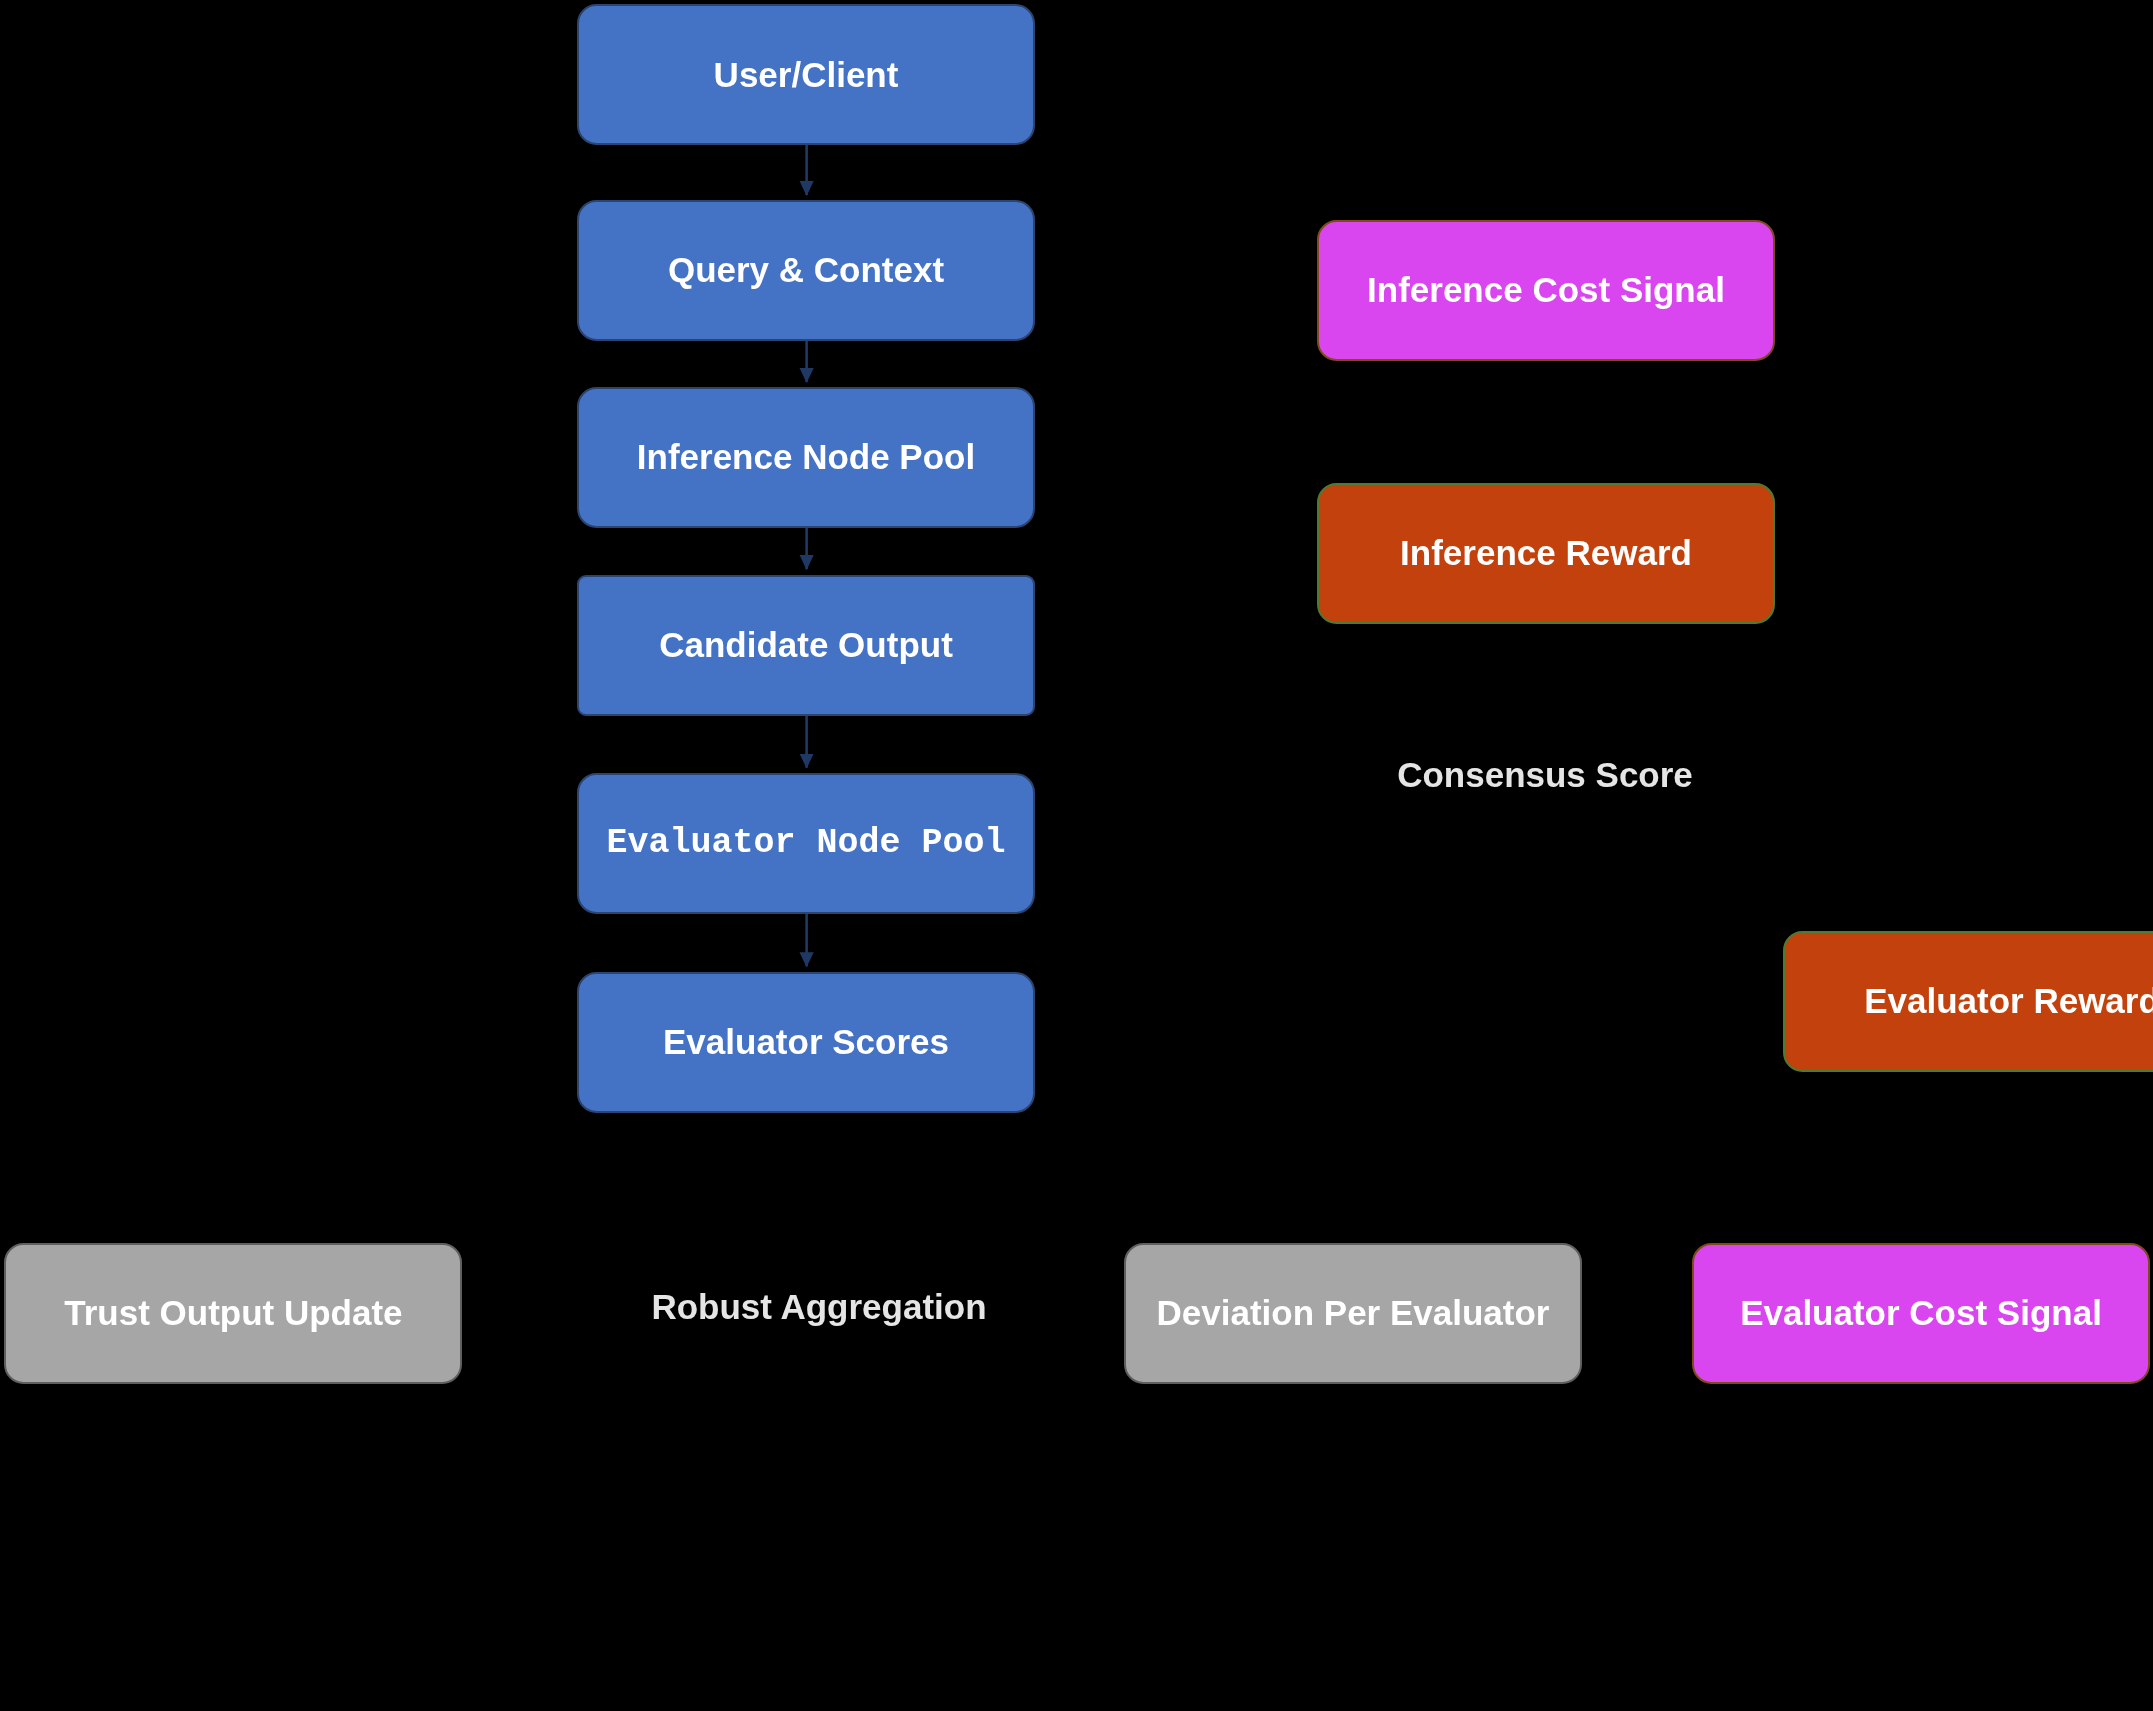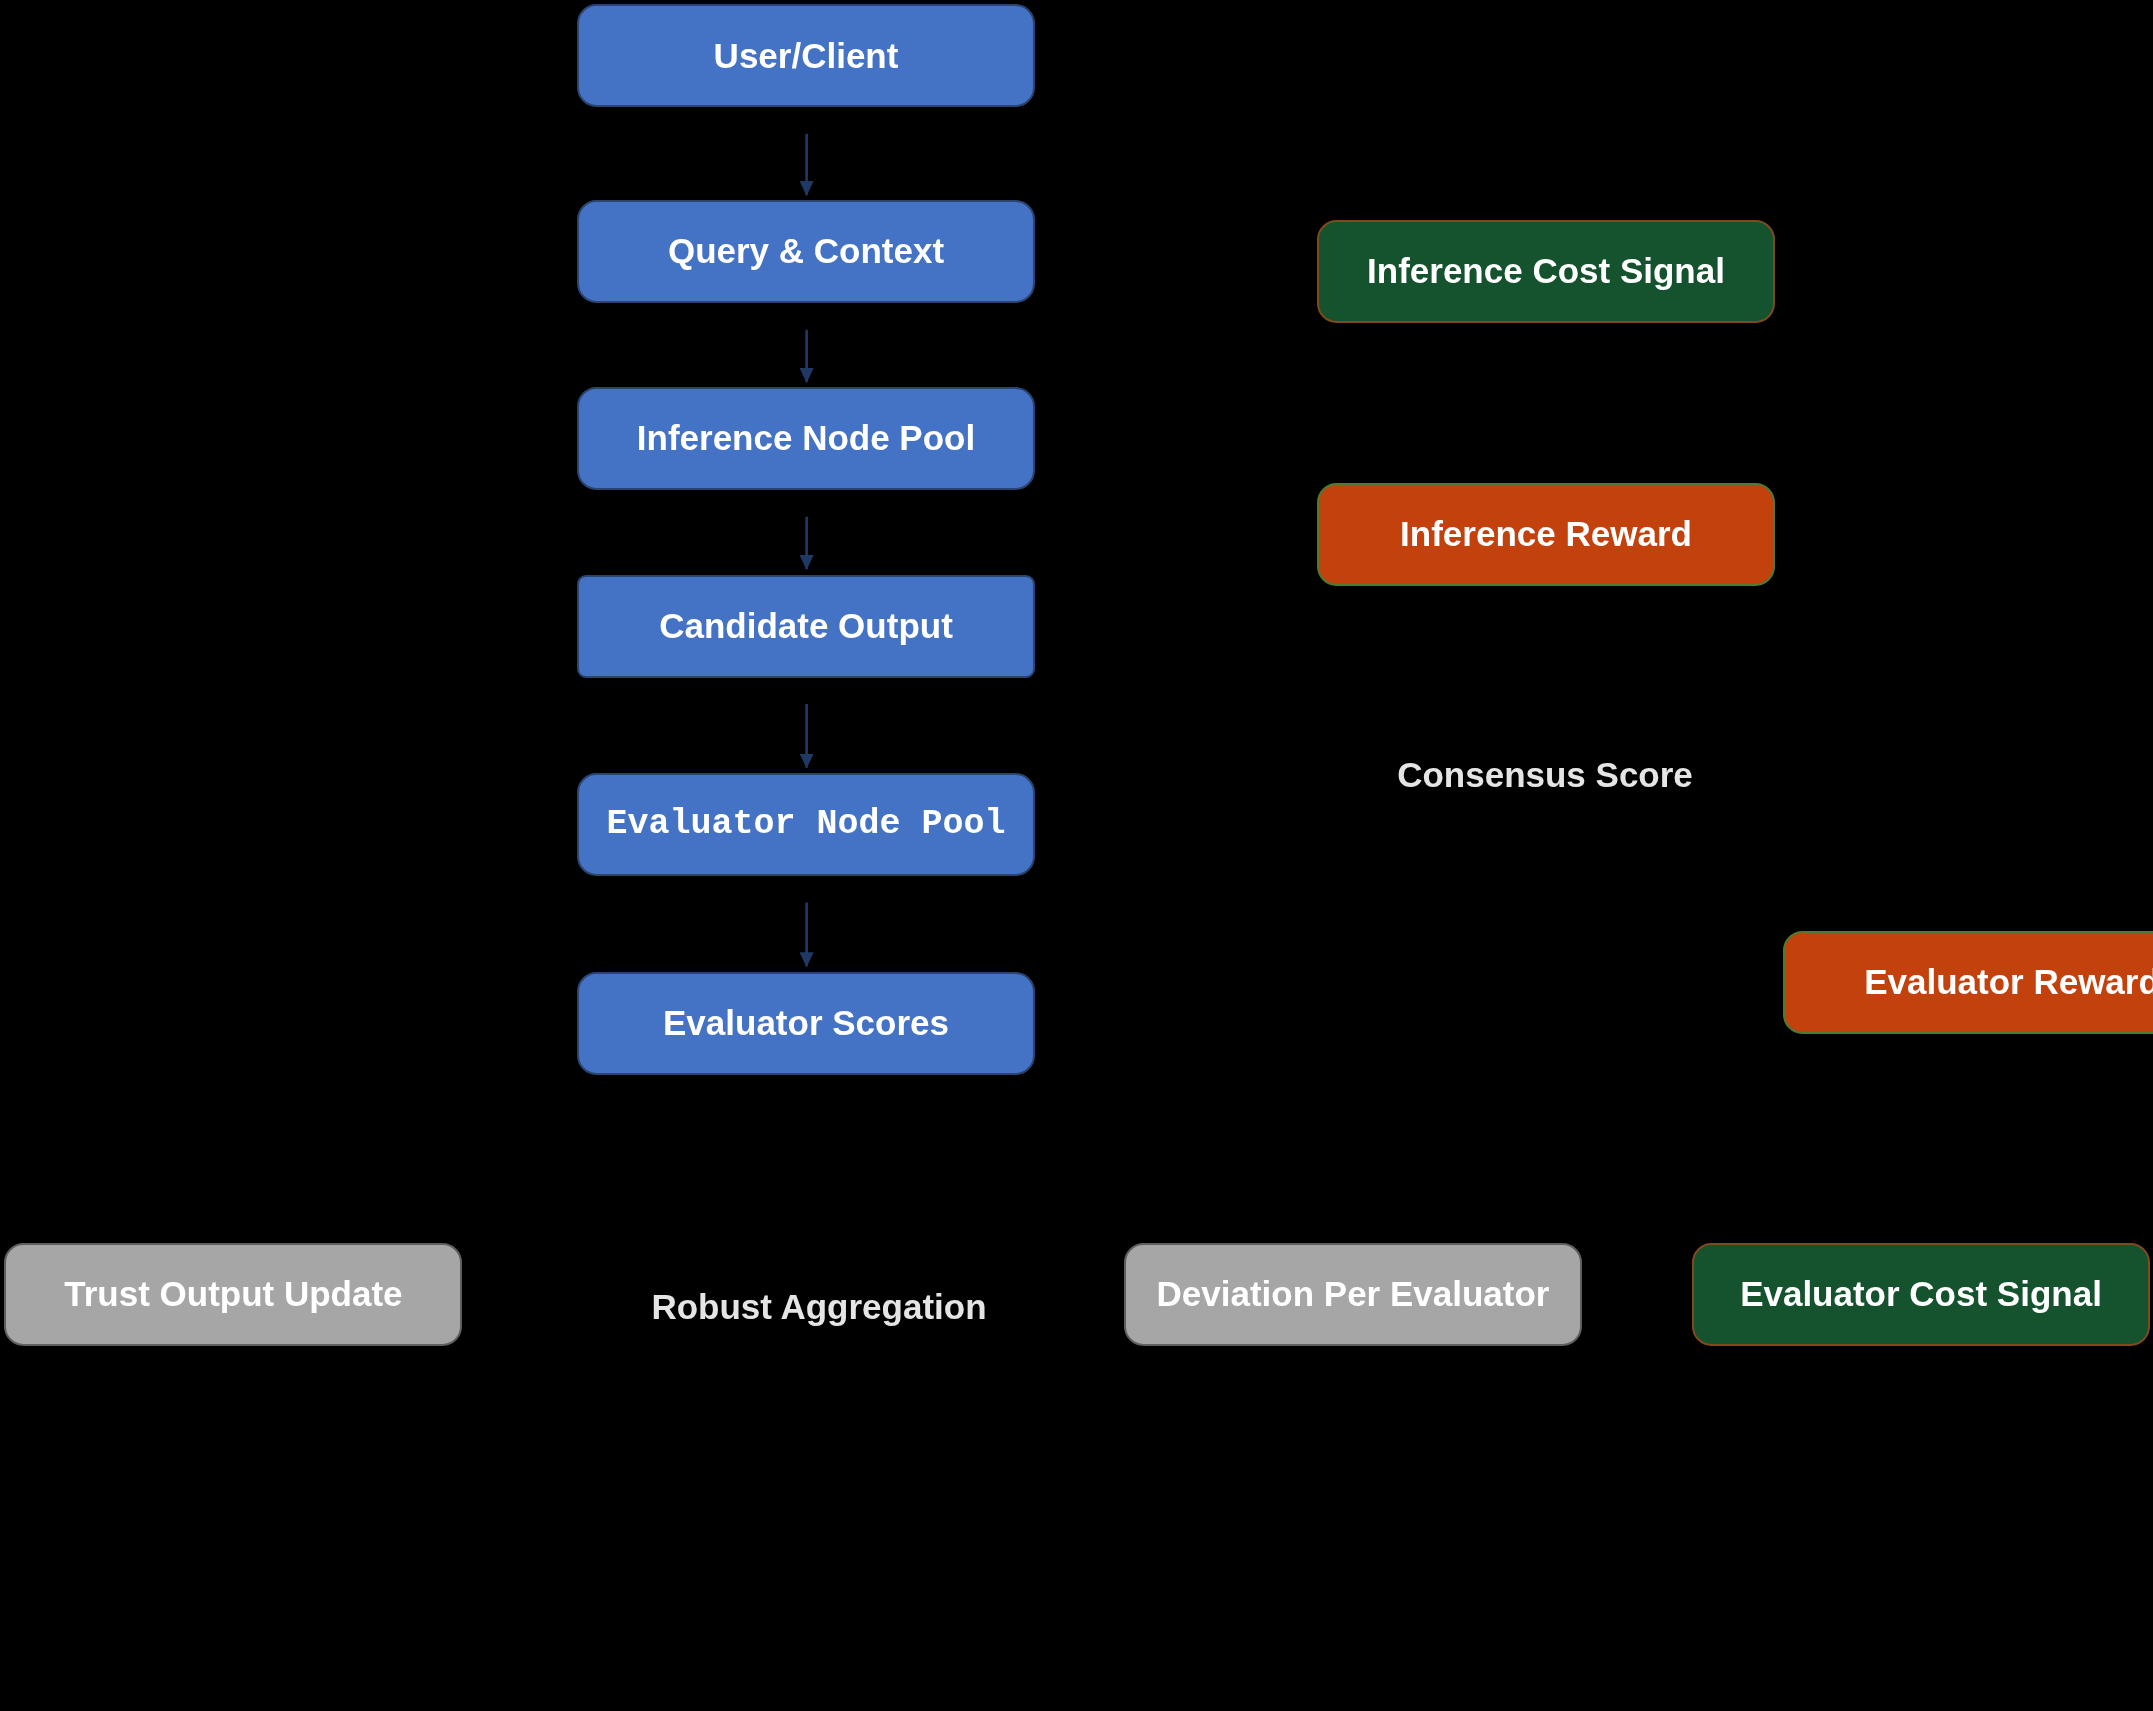--- a/index.html
+++ b/index.html
@@ -19,35 +19,35 @@
     position: absolute;
     left: 0;
     top: 0;
     width: 2154px;
     height: 1711px;
     pointer-events: none;
   }
   .node {
     position: absolute;
     width: 458px;
-    height: 103px;
+    height: 141px;
     border-radius: 19.5px;
     box-sizing: border-box;
     border: 2.7px solid transparent;
     display: flex;
     align-items: center;
     justify-content: center;
     text-align: center;
     color: #FFFFFF;
     font-weight: bold;
     font-size: 35px;
     line-height: 1.1;
   }
   .node.blue   { background: #4472C4; border-color: #2B4470; }
-  .node.orange { background: #14532d; border-color: #7E4A1E; }
+  .node.orange { background: #d946ef; border-color: #7E4A1E; }
   .node.green  { background: #c2410c; border-color: #4E7A31; }
   .node.gray   { background: #A6A6A6; border-color: #5F5F5F; }
   .float-label {
     position: absolute;
     width: 532px;
     color: #e5e5e5;
     font-weight: bold;
     font-size: 35px;
     text-align: center;
   }

